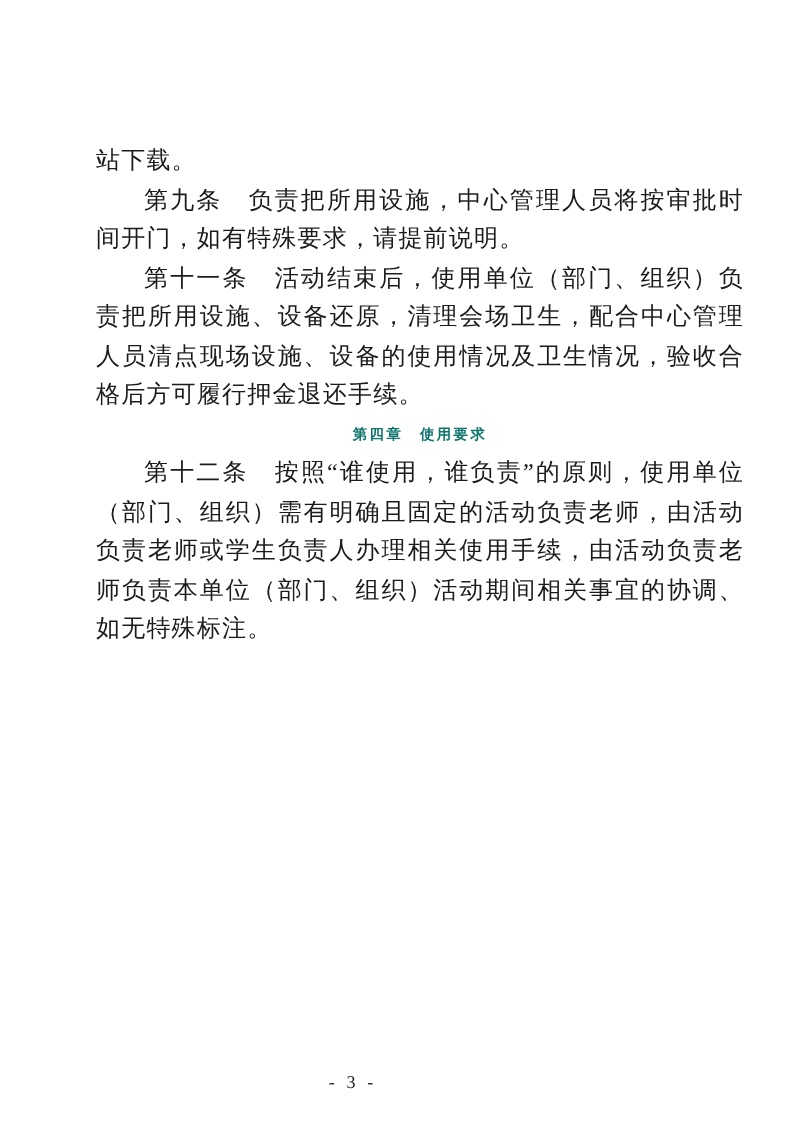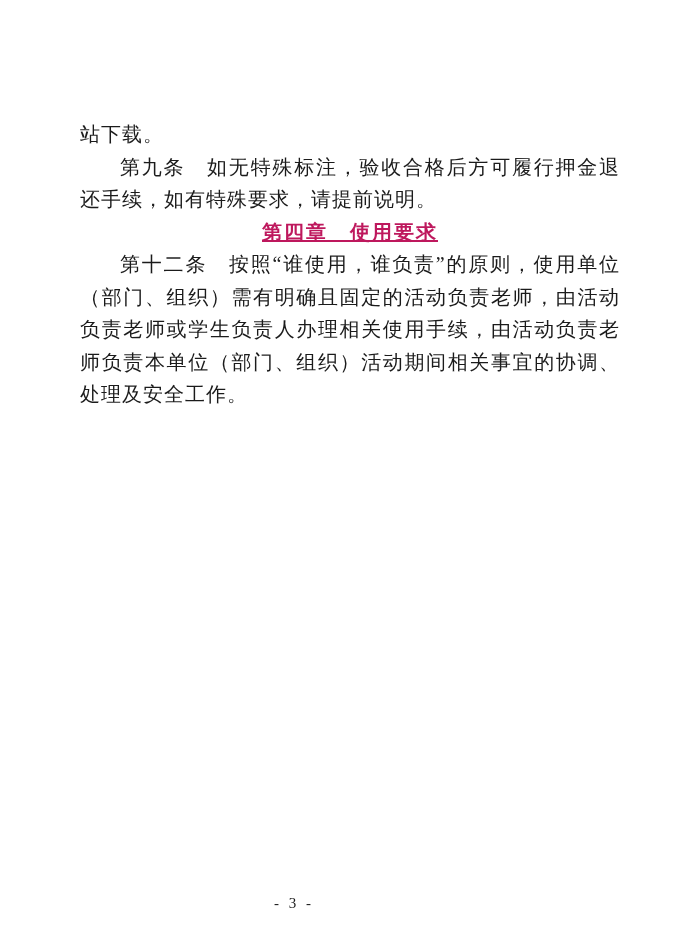--- a/index.html
+++ b/index.html
@@ -40,42 +40,42 @@
   }
   .para.no-indent {
     text-indent: 0;
   }
   .chapter-heading {
     margin: 0;
     text-indent: 0;
     text-align: center;
     font-family: "Liberation Sans", "DejaVu Sans", sans-serif;
     font-weight: bold;
-    font-size: 20px;
+    font-size: 12px;
     line-height: 32.5px;
     letter-spacing: 2px;
-    color: #be185d;
-    text-decoration: underline;
+    color: #0f766e;
   }
   .footer {
     position: absolute;
     left: 0;
     right: 0;
     top: 893px;
     text-align: center;
     font-size: 15px;
     line-height: 20px;
     letter-spacing: 3px;
     color: #1b1b1b;
   }
 </style>
 </head>
 <body>
 
 <div class="page">
   <div class="content">
     <p class="para no-indent">站下载。</p>
-    <p class="para">第九条　如无特殊标注，验收合格后方可履行押金退还手续，如有特殊要求，请提前说明。</p>
+    <p class="para">第九条　负责把所用设施，中心管理人员将按审批时间开门，如有特殊要求，请提前说明。</p>
+    <p class="para">第十一条　活动结束后，使用单位（部门、组织）负责把所用设施、设备还原，清理会场卫生，配合中心管理人员清点现场设施、设备的使用情况及卫生情况，验收合格后方可履行押金退还手续。</p>
     <p class="chapter-heading">第四章　使用要求</p>
-    <p class="para">第十二条　按照“谁使用，谁负责”的原则，使用单位（部门、组织）需有明确且固定的活动负责老师，由活动负责老师或学生负责人办理相关使用手续，由活动负责老师负责本单位（部门、组织）活动期间相关事宜的协调、处理及安全工作。</p>
+    <p class="para">第十二条　按照“谁使用，谁负责”的原则，使用单位（部门、组织）需有明确且固定的活动负责老师，由活动负责老师或学生负责人办理相关使用手续，由活动负责老师负责本单位（部门、组织）活动期间相关事宜的协调、如无特殊标注。</p>
   </div>
   <div class="footer">- 3 -</div>
 </div>
 
 </body></html>

